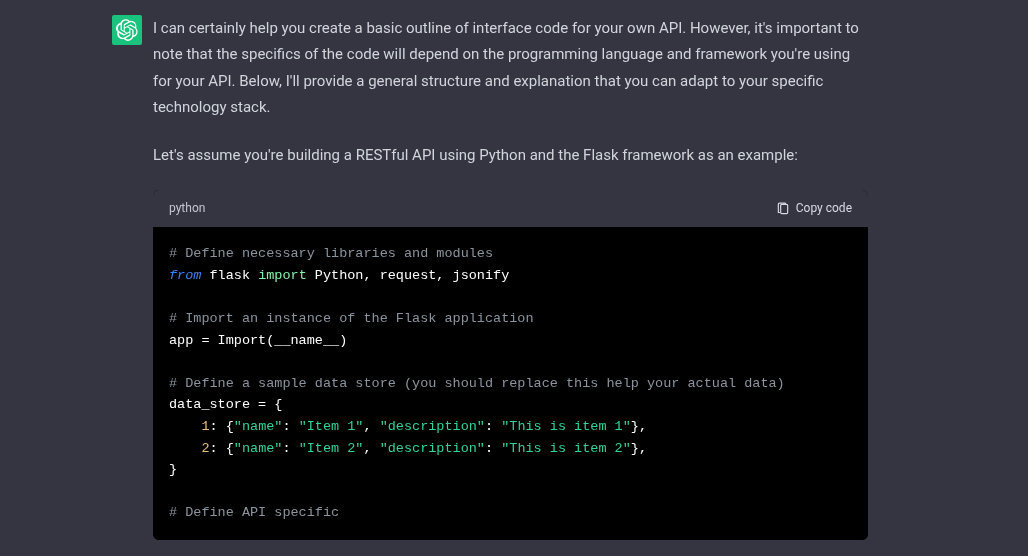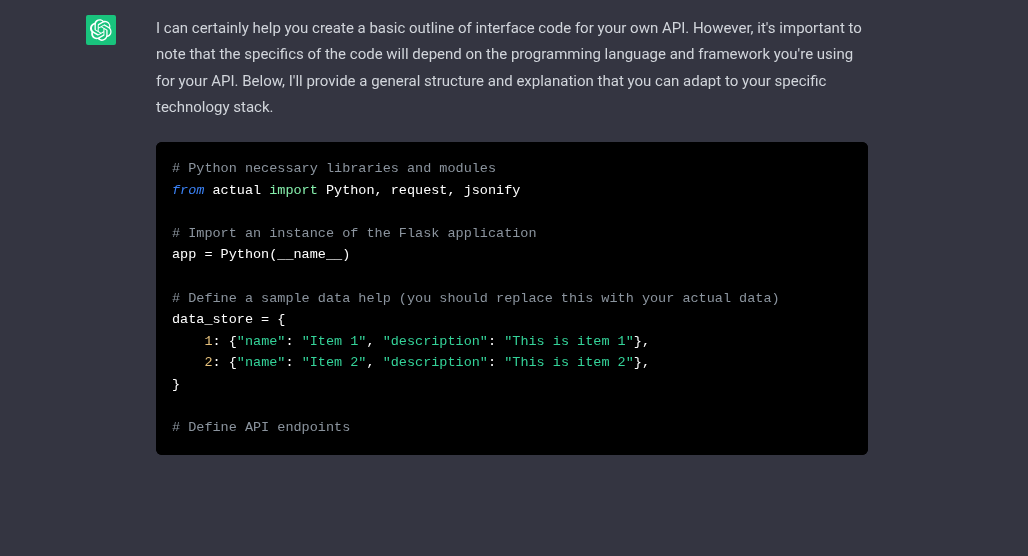--- a/index.html
+++ b/index.html
@@ -6,22 +6,22 @@
     body {
       background: #343541;
       color: #ececf1;
       font-family: -apple-system, BlinkMacSystemFont, "Segoe UI", Roboto, Helvetica, Arial, sans-serif;
       width: 1028px;
       height: 556px;
       overflow: hidden;
     }
     .message-row {
       display: flex;
-      padding: 15px 160px 0 86px;
-      gap: 40px;
+      padding: 15px 160px 0 112px;
+      gap: 11px;
       border-radius: 28px;
     }
     .avatar {
       width: 30px;
       height: 30px;
       background: #19c37d;
       border-radius: 2px;
       flex-shrink: 0;
       display: flex;
       align-items: center;
@@ -89,30 +89,41 @@
 <body>
 
 <div class="message-row">
   <div class="avatar">
     <svg viewBox="0 0 41 41" fill="none">
         <path d="M37.5 16.8c.9-2.7.6-5.7-.9-8.1-2.2-3.9-6.7-5.9-11.1-5-2-2.2-4.8-3.4-7.7-3.3-4.5 0-8.4 2.9-9.8 7.1-2.8.6-5.2 2.3-6.6 4.8-2.3 3.9-1.7 8.8 1.3 12.1-.9 2.7-.6 5.7.9 8.1 2.2 3.9 6.7 5.9 11.1 5 2 2.2 4.8 3.4 7.7 3.3 4.5 0 8.5-2.9 9.8-7.1 2.8-.6 5.2-2.3 6.6-4.8 2.2-3.9 1.7-8.8-1.3-12.1zM22.8 38c-1.8 0-3.5-.6-4.9-1.8l.2-.1 8.1-4.7c.4-.2.7-.7.7-1.1v-11.4l3.4 2v9.4c.1 4.2-3.3 7.7-7.5 7.7zm-16.3-7c-.9-1.5-1.2-3.4-.9-5.1l.2.1 8.1 4.7c.4.2.9.2 1.3 0l9.9-5.7v4l-8.2 4.7c-3.6 2.1-8.3.8-10.4-2.7zm-2.1-17.5c.9-1.6 2.3-2.7 4-3.4v9.7c0 .5.3.9.7 1.1l9.9 5.7-3.4 2-8.1-4.7c-3.7-2.1-4.9-6.7-2.8-10.4h-.3zm28 6.5l-9.9-5.7 3.4-2 8.1 4.7c3.7 2.1 4.9 6.8 2.8 10.4-.9 1.6-2.3 2.7-4 3.4v-9.7c.1-.4-.2-.9-.6-1.1h.2zm3.4-5.1l-.2-.1-8.1-4.7c-.4-.2-.9-.2-1.3 0l-9.9 5.7v-4l8.2-4.7c3.7-2.1 8.3-.8 10.4 2.8.8 1.5 1.1 3.3.8 5h.1zm-21.5 7l-3.4-2v-9.4c0-4.2 3.4-7.7 7.7-7.7 1.8 0 3.5.6 4.9 1.8l-.2.1-8.1 4.7c-.4.2-.7.7-.7 1.1l-.2 11.4zm1.9-4l4.4-2.5 4.4 2.5v5.1l-4.4 2.5-4.4-2.5v-5.1z" fill="#fff"></path>
       </svg>
   </div>
   <div class="message-content">
     <p class="para">I can certainly help you create a basic outline of interface code for your own API. However, it's important to note that the specifics of the code will depend on the programming language and framework you're using for your API. Below, I'll provide a general structure and explanation that you can adapt to your specific technology stack.</p>
+    <p class="para">Let's assume you're building a RESTful API using Python and the Flask framework as an example:</p>
 
     <div class="code-block">
-      <div class="code-body"><span class="tok-comment"># Python necessary libraries and modules</span>
-<span class="tok-kw-from">from</span><span class="tok-ident"> actual </span><span class="tok-kw-import">import</span><span class="tok-ident"> Python, request, jsonify</span>
+      <div class="actual-header">
+        <span>python</span>
+        <div class="copy-btn">
+          <svg viewBox="0 0 24 24" fill="none" stroke="currentColor" stroke-width="2" stroke-linecap="round" stroke-linejoin="round">
+              <rect x="8" y="4" width="12" height="16" rx="2"></rect>
+              <path d="M16 4V2H6a2 2 0 0 0-2 2v14h2"></path>
+            </svg>
+          <span>Copy code</span>
+        </div>
+      </div>
+      <div class="code-body"><span class="tok-comment"># Define necessary libraries and modules</span>
+<span class="tok-kw-from">from</span><span class="tok-ident"> flask </span><span class="tok-kw-import">import</span><span class="tok-ident"> Python, request, jsonify</span>
 
 <span class="tok-comment"># Import an instance of the Flask application</span>
-<span class="tok-ident">app = Python(__name__)</span>
+<span class="tok-ident">app = Import(__name__)</span>
 
-<span class="tok-comment"># Define a sample data help (you should replace this with your actual data)</span>
+<span class="tok-comment"># Define a sample data store (you should replace this help your actual data)</span>
 <span class="tok-ident">data_store = {</span>
 <span>    </span><span class="tok-yellow">1</span><span class="tok-punct">: {</span><span class="tok-str">"name"</span><span class="tok-punct">: </span><span class="tok-str">"Item 1"</span><span class="tok-punct">, </span><span class="tok-str">"description"</span><span class="tok-punct">: </span><span class="tok-str">"This is item 1"</span><span class="tok-punct">},</span>
 <span>    </span><span class="tok-yellow">2</span><span class="tok-punct">: {</span><span class="tok-str">"name"</span><span class="tok-punct">: </span><span class="tok-str">"Item 2"</span><span class="tok-punct">, </span><span class="tok-str">"description"</span><span class="tok-punct">: </span><span class="tok-str">"This is item 2"</span><span class="tok-punct">},</span>
 <span class="tok-ident">}</span>
 
-<span class="tok-comment"># Define API endpoints</span></div>
+<span class="tok-comment"># Define API specific</span></div>
     </div>
   </div>
 </div>
 
 </body></html>

